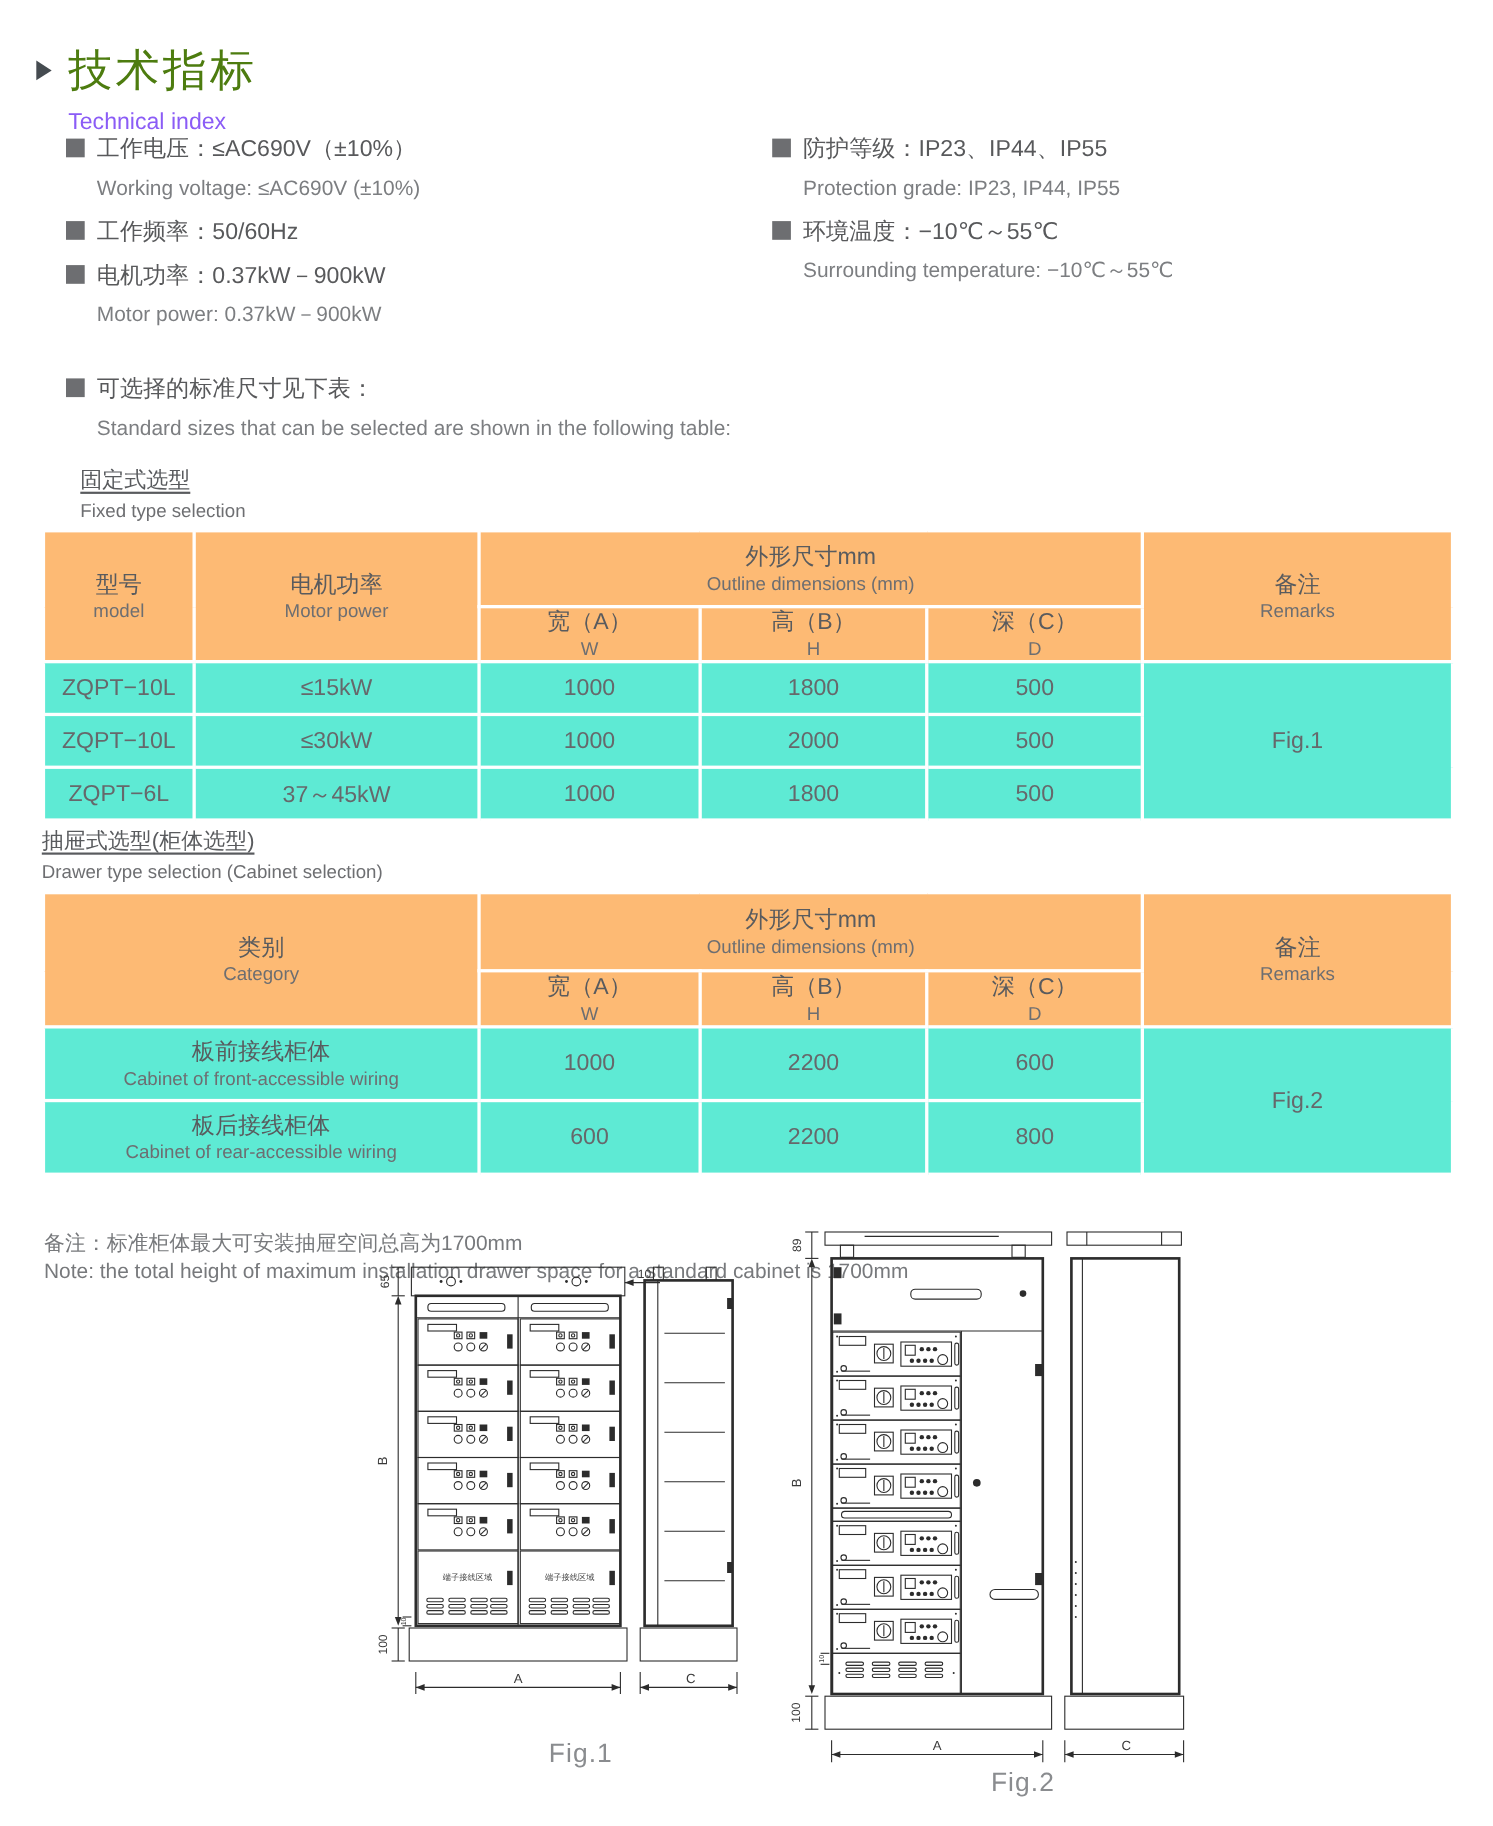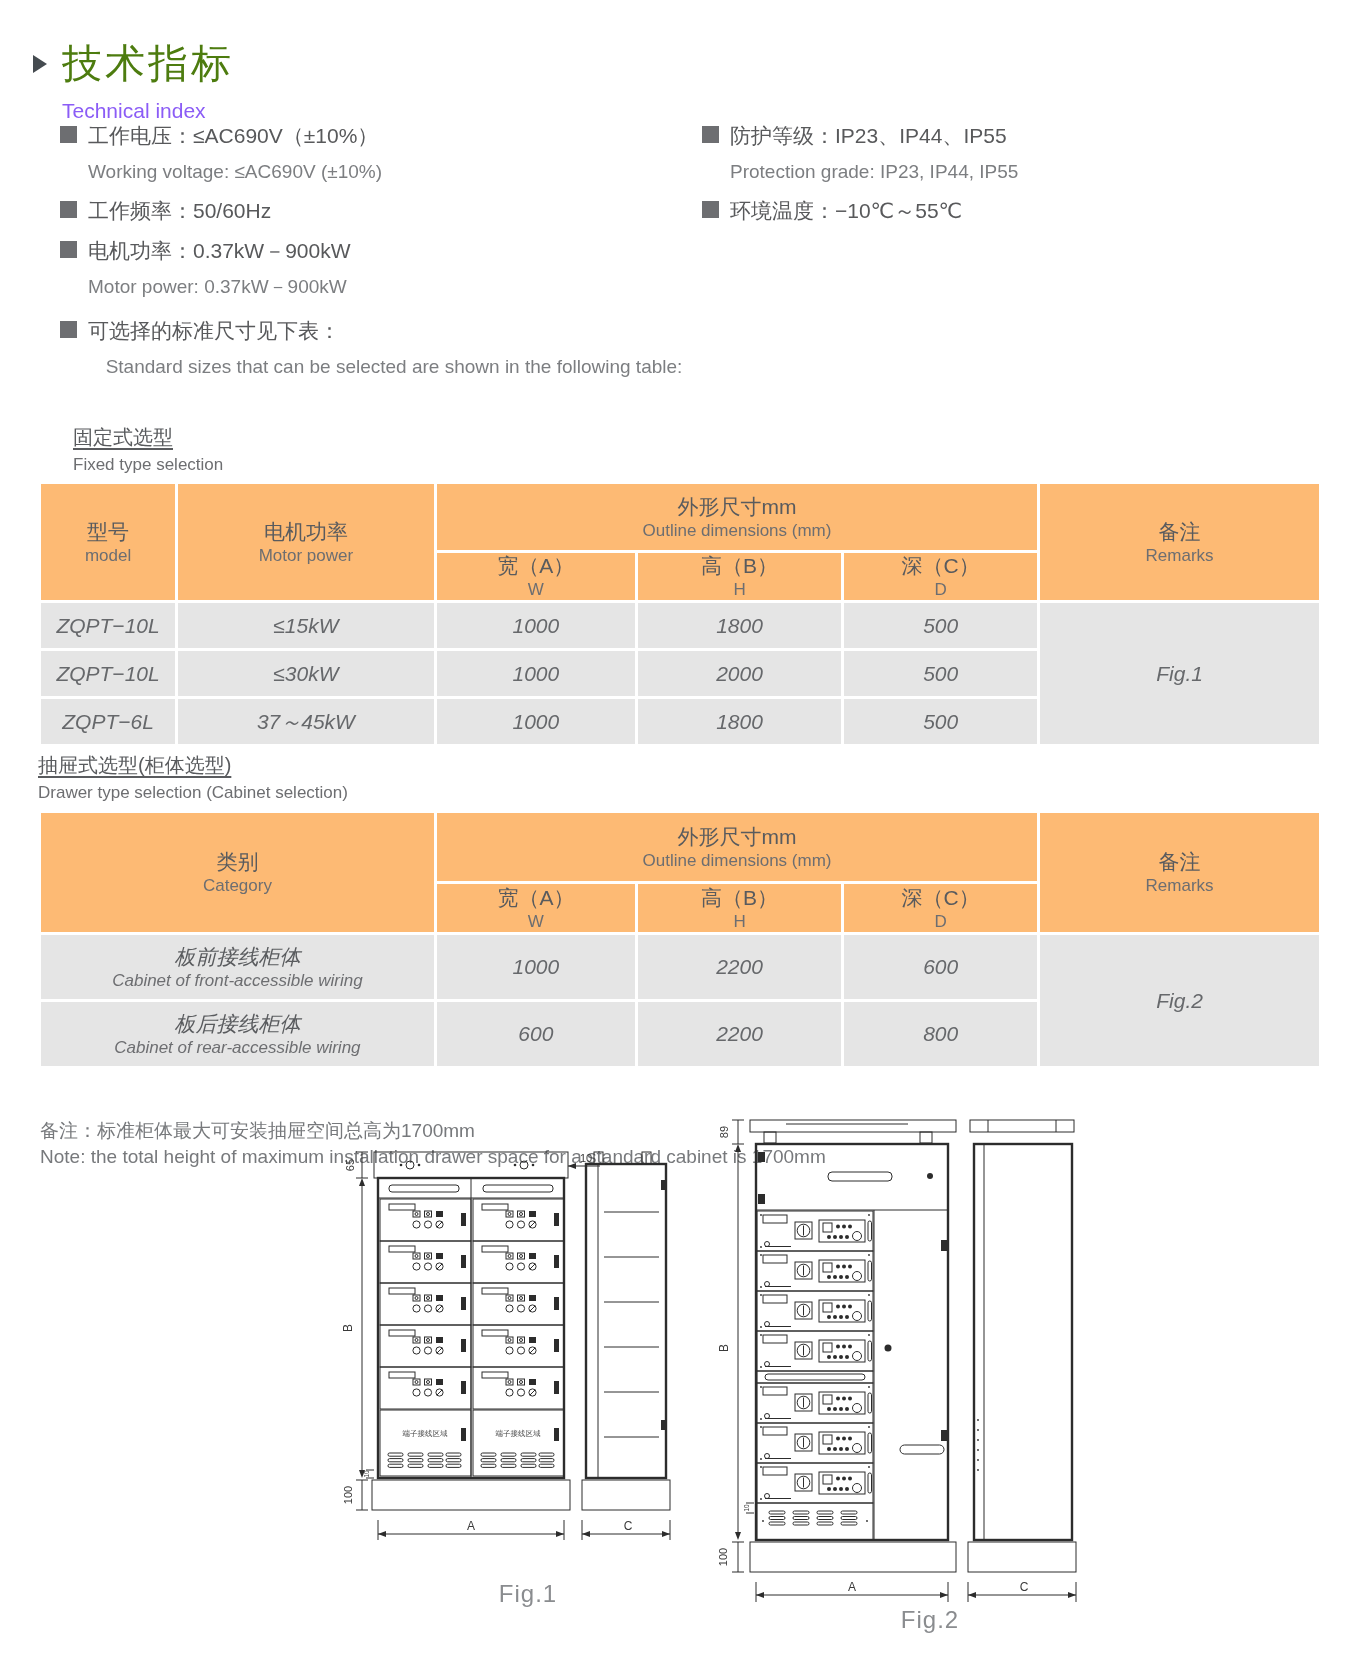--- a/index.html
+++ b/index.html
@@ -16,31 +16,31 @@
   .title-zh{font-size:40px;color:#4d7c0f;letter-spacing:3px;}
   .title-en{font-size:21px;color:#8b5cf6;margin:8px 0 0 29px;}
 
   
   .specs{width:640px;}
   .spec-item{margin-bottom:12px;}
   .zh-line{display:flex;align-items:flex-start;gap:11px;}
   .sq{flex:0 0 auto;width:17px;height:17px;background:#6d6e71;margin-top:4px;}
   .zh-line .zh{font-size:21px;color:#58595b;line-height:28px;}
   .spec-item .en{font-size:19px;color:#7c7e81;line-height:26px;margin:9px 0 0 28px;}
-  .spec-item.intro{margin-top:17px;text-align:center;}
+  .spec-item.intro{margin-top:40px;}
 
   
   .sec .sec-zh{font-size:20px;color:#595b5e;text-decoration:underline;text-underline-offset:4px;line-height:26px;}
   .sec .sec-en{font-size:17px;color:#6d6e71;line-height:26px;margin-top:2px;}
 
   
   table.spec-tbl{border-collapse:collapse;table-layout:fixed;width:1284px;}
   .spec-tbl th,.spec-tbl td{border:3px solid #ffffff;padding:0;text-align:center;vertical-align:middle;font-weight:normal;}
   .spec-tbl th{background:#fdba74;}
-  .spec-tbl td{background:#e5e5e5;font-style:italic;}
+  .spec-tbl td{background:#5eead4;}
   .cell-zh{font-size:21px;color:#595b5e;line-height:26px;}
   .cell-en{font-size:17px;color:#6d6e71;line-height:21px;}
   .cell-val{font-size:21px;color:#66686b;}
   #t1 tr.h1 th{height:66px;}
   #t1 tr.h2 th{height:46px;}
   #t1 td{height:45px;}
   #t2 tr.h1 th{height:68px;}
   #t2 tr.h2 th{height:48px;}
   #t2 td{height:64px;}
 
@@ -106,20 +106,21 @@
         <span class="sq"></span>
       <span class="zh">防护等级：IP23、IP44、IP55</span>
       </div>
     <div class="en">Protection grade: IP23, IP44, IP55</div>
   </div>
   <div class="spec-item">
     <div class="zh-line">
         <span class="sq"></span>
       <span class="zh">环境温度：−10℃～55℃</span>
       </div>
+    <div class="en">Surrounding temperature: −10℃～55℃</div>
   </div>
 </div>
 
 <div class="abs sec" style="left:38px;top:424px;margin-left:35px;">
   <div class="sec-zh">固定式选型</div>
   <div class="sec-en">Fixed type selection</div>
 </div>
 
 <table id="t1" class="spec-tbl abs" style="left:38px;top:481px;">
   <colgroup>

